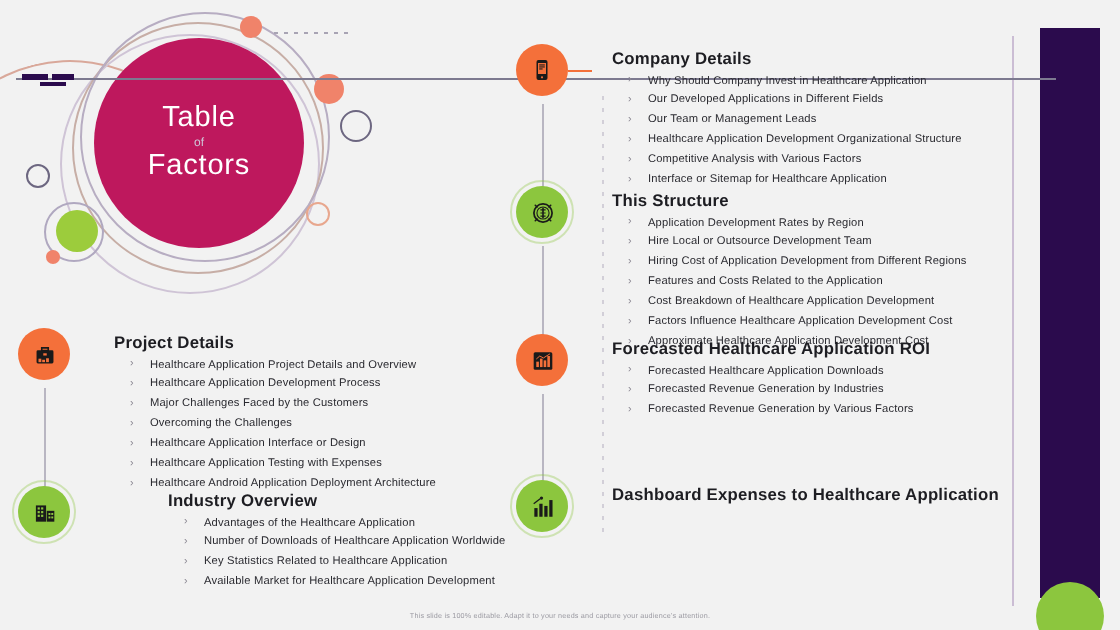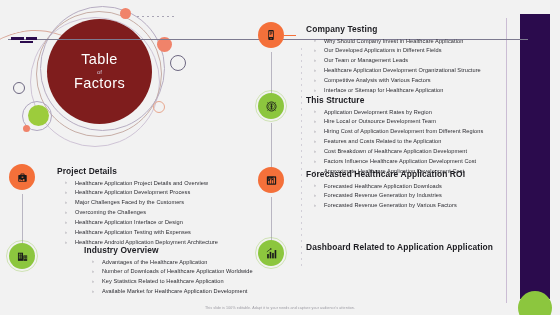--- a/index.html
+++ b/index.html
@@ -55,21 +55,21 @@
     width: 250px;
     height: 168px;
   }
   .hero-disc {
     position: absolute;
     left: 47px;
     top: 19px;
     width: 105px;
     height: 105px;
     border-radius: 50%;
-    background: #7f1d1d;
+    background: #be185d;
     display: flex;
     flex-direction: column;
     align-items: center;
     justify-content: center;
   }
   .hero-title-1 {
     color: #ffffff;
     font-size: 14.5px;
     letter-spacing: 0.4px;
     line-height: 1.05;
@@ -288,21 +288,21 @@
         <rect x="8" y="5" width="8" height="11" fill="#f4703a"></rect>
         <circle cx="12" cy="19.3" r="1.1" fill="#f4703a"></circle>
         <rect x="9.2" y="6.4" width="5.6" height="1.1" fill="#1a1a1a"></rect>
         <rect x="9.2" y="8.4" width="5.6" height="1.1" fill="#1a1a1a"></rect>
         <rect x="9.2" y="10.4" width="3.4" height="1.1" fill="#1a1a1a"></rect>
       </svg>
     </div>
     <div class="connector" style="left:26px; top:13px; width:12px;"></div>
     <div class="stem" style="left:13px; top:30px; height:60px;"></div>
     <div class="entry-body" style="margin-left:22px;">
-      <div class="entry-title lg">Company Testing</div>
+      <div class="entry-title lg">Company Details</div>
       <ul class="bullets">
         <li>Why Should Company Invest in Healthcare Application</li>
         <li>Our Developed  Applications in Different Fields</li>
         <li>Our Team or Management Leads</li>
         <li>Healthcare Application Development Organizational Structure</li>
         <li>Competitive Analysis with Various Factors</li>
         <li>Interface or Sitemap for Healthcare Application</li>
       </ul>
     </div>
   </div>
@@ -359,21 +359,21 @@
       <svg width="13" height="13" viewBox="0 0 24 24" aria-hidden="true">
         <rect x="4" y="13" width="3" height="8" fill="#1a1a1a"></rect>
         <rect x="8.6" y="9" width="3" height="12" fill="#1a1a1a"></rect>
         <rect x="13.2" y="11" width="3" height="10" fill="#1a1a1a"></rect>
         <rect x="17.8" y="5.6" width="3" height="15.4" fill="#1a1a1a"></rect>
         <path d="M3.4 9 L9.4 4.4" stroke="#1a1a1a" stroke-width="1.2"></path>
         <circle cx="10.6" cy="3.8" r="1.5" fill="#1a1a1a"></circle>
       </svg>
     </div>
     <div class="entry-body" style="margin-left:22px;">
-      <div class="entry-title lg">Dashboard Related to Application Application</div>
+      <div class="entry-title lg">Dashboard Expenses to Healthcare Application</div>
     </div>
   </div>
 
   <div class="entry" id="entry-project">
     <div class="bubble orange">
       <svg width="13" height="13" viewBox="0 0 24 24" aria-hidden="true">
         <path d="M9 5.4 h6 v2.6 h-6 z" fill="none" stroke="#1a1a1a" stroke-width="1.5"></path>
         <rect x="4.2" y="7.6" width="15.6" height="12.2" rx="1.3" fill="#1a1a1a"></rect>
         <rect x="10.4" y="10.4" width="3.2" height="2.1" fill="#f4703a"></rect>
         <rect x="6" y="15.4" width="2.6" height="3.2" fill="#f4703a"></rect>

